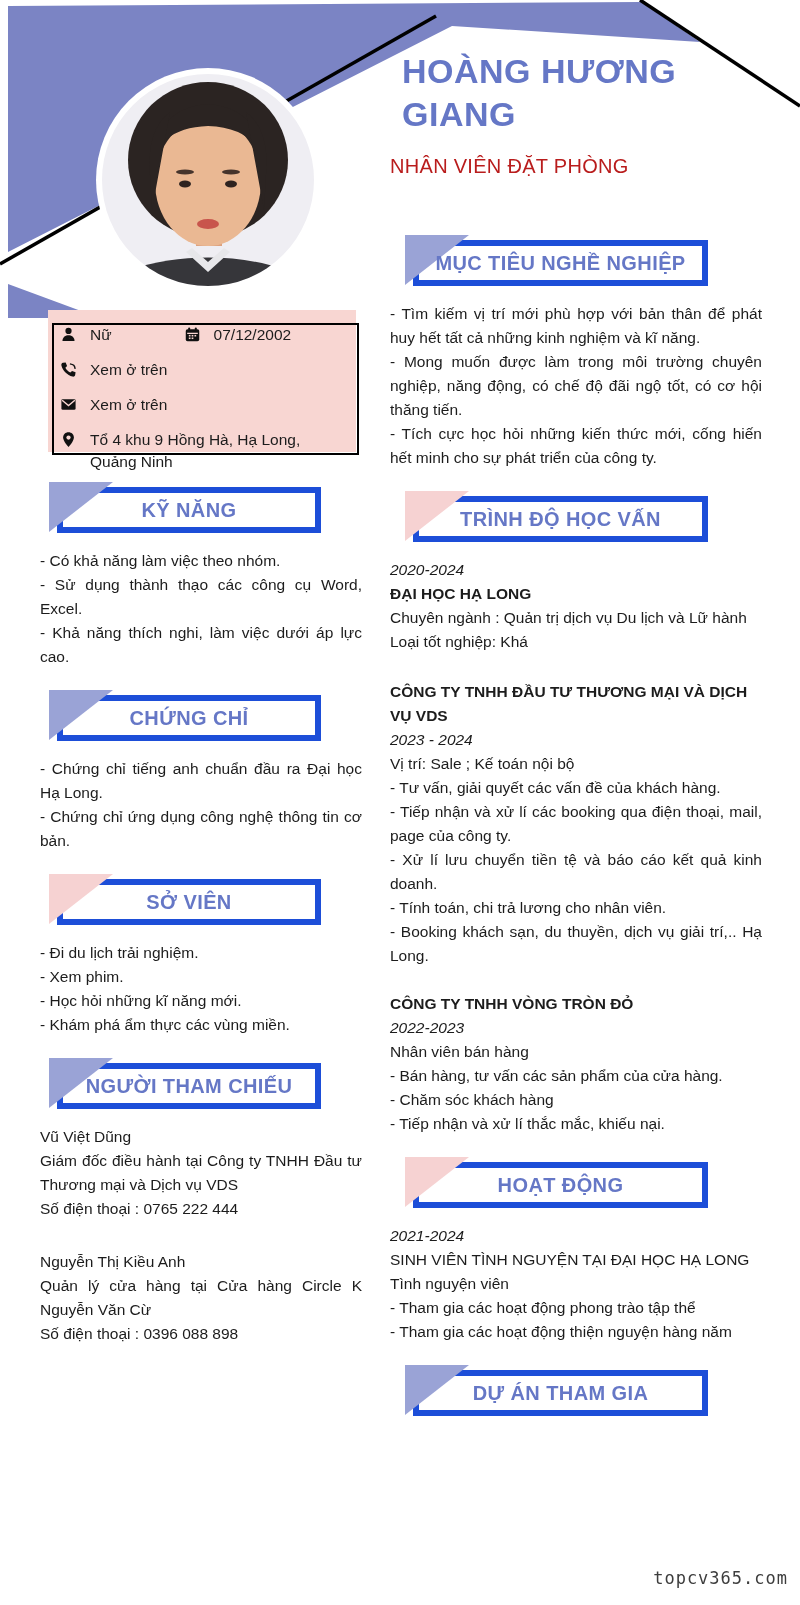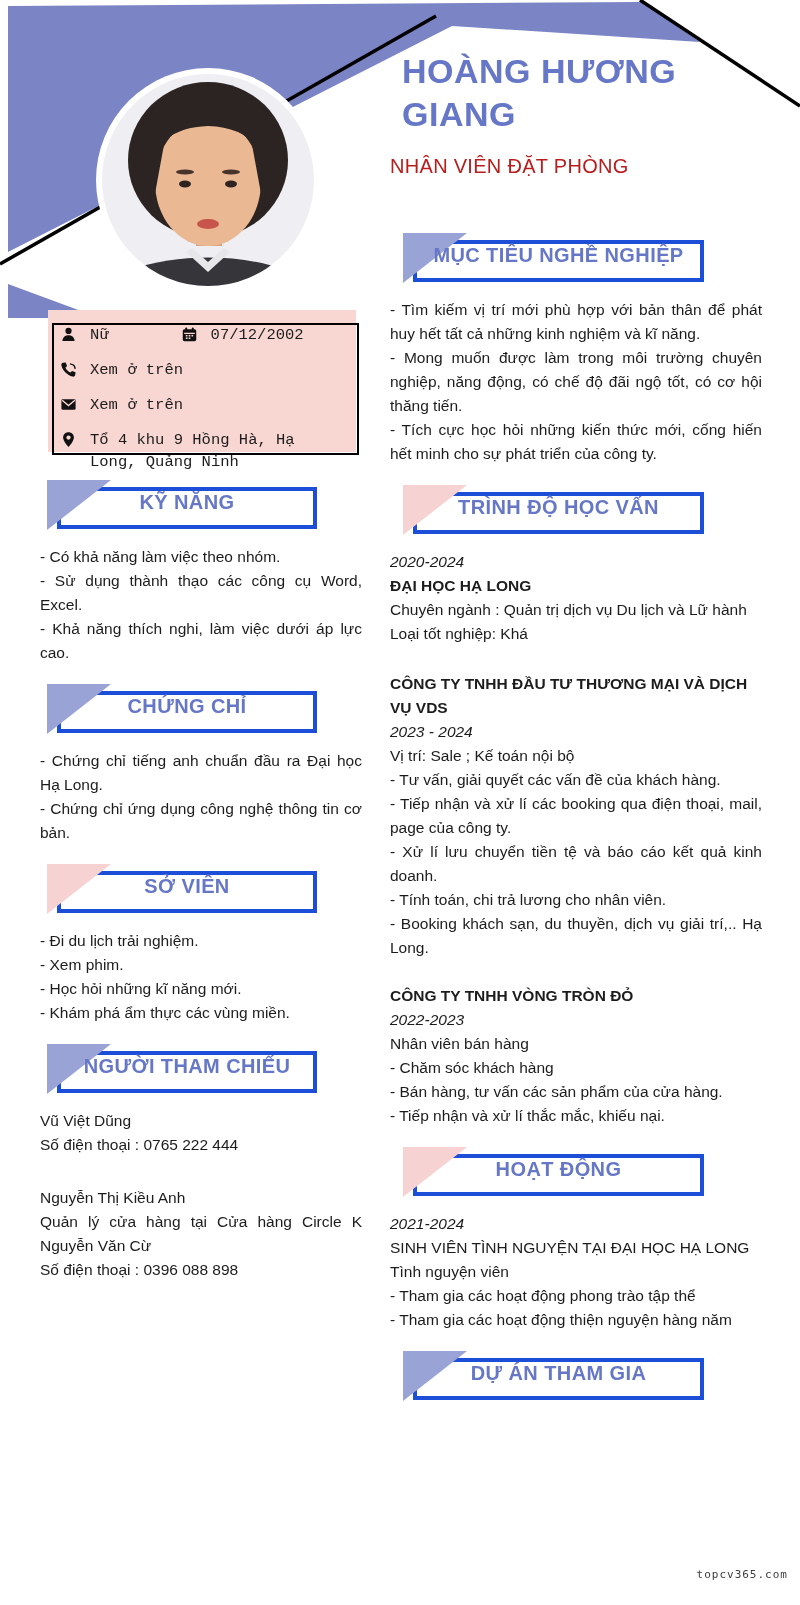--- a/index.html
+++ b/index.html
@@ -1,55 +1,55 @@
 <!DOCTYPE html>
 <html><head>
 <meta charset="utf-8">
 <style>
   html,body{margin:0;padding:0;background:#e9e9e9;}
   #cv{position:relative;width:800px;height:1605px;background:#ffffff;margin:0 auto;
       font-family:"Liberation Sans","DejaVu Sans",sans-serif;color:#1c1c1c;overflow:hidden;}
   
   #header-art{position:absolute;top:0;left:0;}
   
-  .contact-wrap{position:absolute;left:48px;top:310px;width:308px;height:142px;background:#f8d6d2;font-family:Liberation Mono, monospace;}
+  .contact-wrap{position:absolute;left:48px;top:310px;width:308px;height:142px;background:#f8d6d2;}
   .contact-border{position:absolute;left:4px;top:13px;width:303px;height:128px;border:2px solid #000;}
   .contact-rows{position:absolute;left:12px;top:10px;width:286px;}
   .c-row{display:flex;align-items:flex-start;min-height:31px;font-size:15.5px;line-height:22px;padding-top:4px;}
   .c-ico{width:17px;height:17px;flex:0 0 17px;margin-right:13px;margin-top:2px;}
   .c-pair{display:flex;width:100%;}
   .c-cell{display:flex;align-items:flex-start;}
   .c-cell.second{margin-left:72px;}
   
   .col-left{position:absolute;left:40px;top:487px;width:322px;}
   .col-right{position:absolute;left:390px;top:38px;width:372px;}
   .name{font-size:34px;font-weight:bold;color:#6577c6;line-height:1.25;letter-spacing:.5px;margin:12px;}
   .jobtitle{font-size:20px;color:#b91c1c;margin-top:20px;letter-spacing:.3px;}
   
   .section{margin-top:26px;}
-  .sec-head{position:relative;border:4px solid #1d4ed8;height:34px;display:flex;align-items:flex-start;
+  .sec-head{position:relative;border:6px solid #1d4ed8;height:34px;display:flex;align-items:center;
             justify-content:center;}
   .col-left .sec-head{margin-left:17px;width:252px;}
   .col-right .sec-head{margin-left:23px;width:283px;}
   .sec-head .tri{position:absolute;left:-14px;top:-11px;width:64px;height:50px;
                  clip-path:polygon(0 0,100% 0,0 100%);}
   .accent-purple .tri{background:#9aa3d6;}
   .accent-pink .tri{background:#f6d2d2;}
   .sec-title{position:relative;font-size:20px;font-weight:bold;color:#6577c6;letter-spacing:.4px;white-space:nowrap;}
   .sec-body{margin-top:16px;font-size:15.5px;line-height:24px;}
   .item{margin:0;text-align:justify;}
   .plain{margin:0;}
   .period{font-style:italic;margin:0;}
   .bold-line{font-weight:bold;margin:0;}
   .ref-block{margin-top:0;}
   .ref-gap{height:29px;}
   .job-gap{height:24px;}
   
   .watermark{position:absolute;right:12px;top:1568px;font-family:"DejaVu Sans Mono","Liberation Mono",monospace;
-             font-size:11px;color:#3d3d3d;letter-spacing:1px;}
+             font-size:17px;color:#3d3d3d;letter-spacing:1px;}
 </style>
 </head>
 <body>
 
 <div id="cv">
 
   <svg id="header-art" width="800" height="480" viewBox="0 0 800 480">
     <polygon points="8,6 642,2 700,42 452,26 8,252" fill="#7b84c4"></polygon>
     <polygon points="8,284 100,318 8,318" fill="#7b84c4"></polygon>
     <line x1="0" y1="264" x2="436" y2="16" stroke="#000" stroke-width="3.5"></line>
@@ -169,20 +169,21 @@
     </div>
 
     <div class="section accent-purple">
       <div class="sec-head">
         <span class="tri"></span>
         <span class="sec-title">NGƯỜI THAM CHIẾU</span>
       </div>
       <div class="sec-body">
         <div class="ref-block">
           <p class="plain">Vũ Việt Dũng</p>
+          <p class="item">Giám đốc điều hành tại Công ty TNHH Đầu tư Thương mại và Dịch vụ VDS</p>
           <p class="plain">Số điện thoại : 0765 222 444</p>
         </div>
         <div class="ref-gap"></div>
         <div class="ref-block">
           <p class="plain">Nguyễn Thị Kiều Anh</p>
           <p class="item">Quản lý cửa hàng tại Cửa hàng Circle K Nguyễn Văn Cừ</p>
           <p class="plain">Số điện thoại : 0396 088 898</p>
         </div>
       </div>
     </div>
@@ -232,22 +233,22 @@
               <p class="item">- Tính toán, chi trả lương cho nhân viên.</p>
               <p class="item">- Booking khách sạn, du thuyền, dịch vụ giải trí,.. Hạ Long.</p>
             </div>
         </div>
         <div class="job-gap"></div>
         <div>
           <p class="bold-line">CÔNG TY TNHH VÒNG TRÒN ĐỎ</p>
           <p class="period">2022-2023</p>
           <p class="plain">Nhân viên bán hàng</p>
           <div>
+              <p class="item">- Bán hàng, tư vấn các sản phẩm của cửa hàng.</p>
               <p class="item">- Chăm sóc khách hàng</p>
-              <p class="item">- Bán hàng, tư vấn các sản phẩm của cửa hàng.</p>
               <p class="item">- Tiếp nhận và xử lí thắc mắc, khiếu nại.</p>
             </div>
         </div>
       </div>
     </div>
 
     <div class="section accent-pink">
       <div class="sec-head">
         <span class="tri"></span>
         <span class="sec-title">HOẠT ĐỘNG</span>

